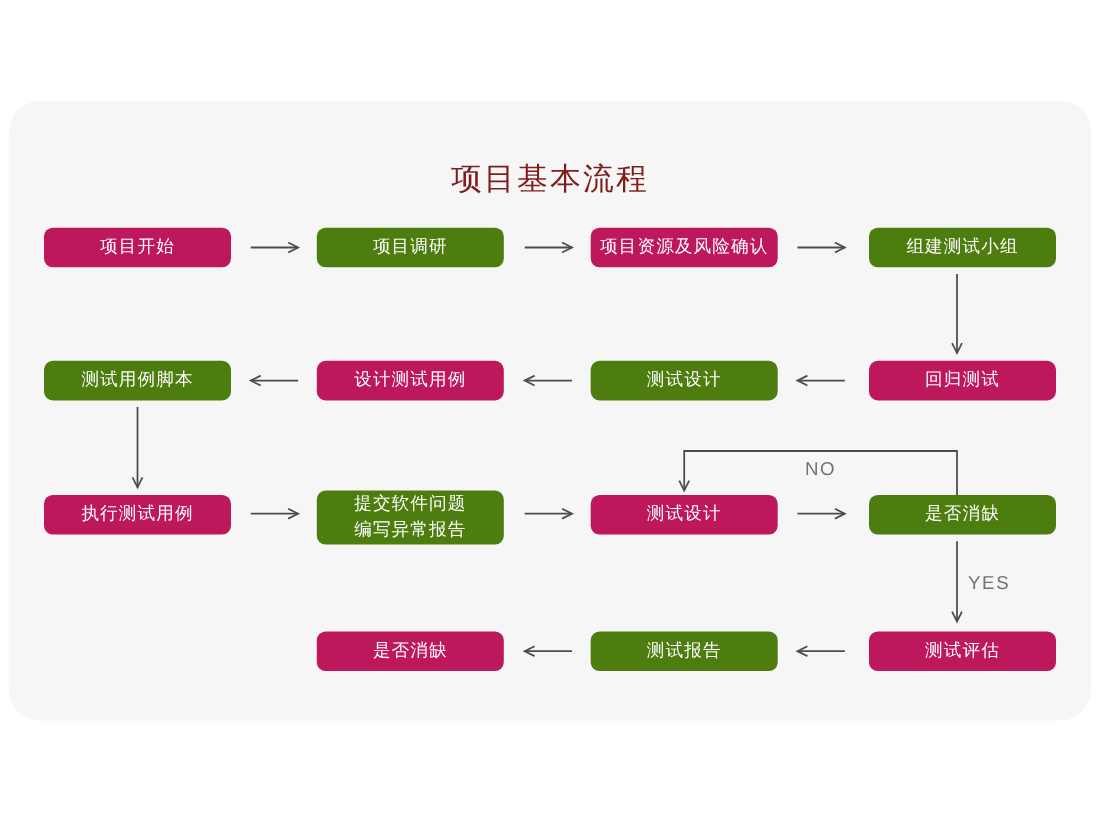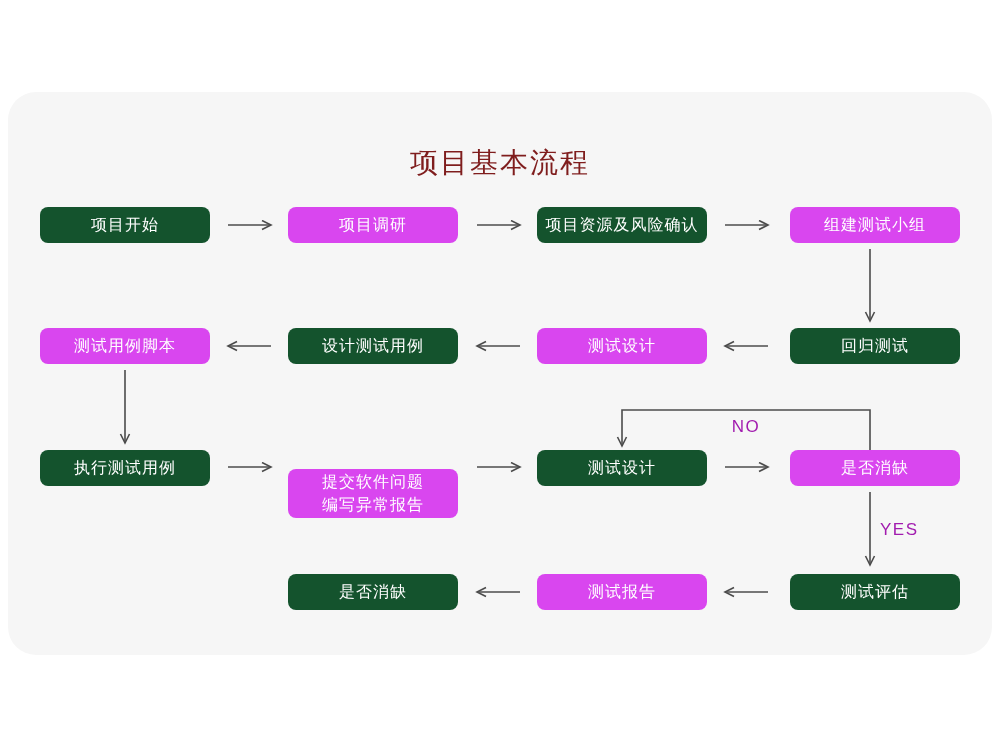--- a/index.html
+++ b/index.html
@@ -16,28 +16,28 @@
     position:absolute;left:0;top:144px;width:1000px;
     text-align:center;font-size:28px;font-weight:500;
     color:#7f1d1d;letter-spacing:2px;margin:0;
   }
   .box{
     position:absolute;width:170px;height:36px;border-radius:8px;
     display:flex;flex-direction:column;align-items:center;justify-content:center;
     color:#ffffff;font-size:16px;letter-spacing:1px;line-height:1.4;
     text-align:center;
   }
-  .active{background:#14532d;}
-  .inactive{background:#d946ef;}
+  .active{background:#be185d;}
+  .inactive{background:#4d7c0f;}
   .r1{top:207px}.r2{top:328px}.r3{top:450px}.r4{top:574px}
   .c1{left:40px}.c2{left:288px}.c3{left:537px}.c4{left:790px}
-  .tall{top:469px;height:49px;}
+  .tall{top:446px;height:49px;}
   .arrows{position:absolute;left:0;top:0;width:1000px;height:750px;pointer-events:none;}
   .edge-label{
-    position:absolute;font-size:17px;color:#a21caf;letter-spacing:1.5px;
+    position:absolute;font-size:17px;color:#737373;letter-spacing:1.5px;
   }
   .no-label{left:746px;top:427px;transform:translate(-50%,-50%);}
   .yes-label{left:880px;top:530px;transform:translate(0,-50%);text-align:right;}
 </style>
 </head>
 <body>
 
 <div class="card"></div>
 
 <h1 class="title">项目基本流程</h1>

